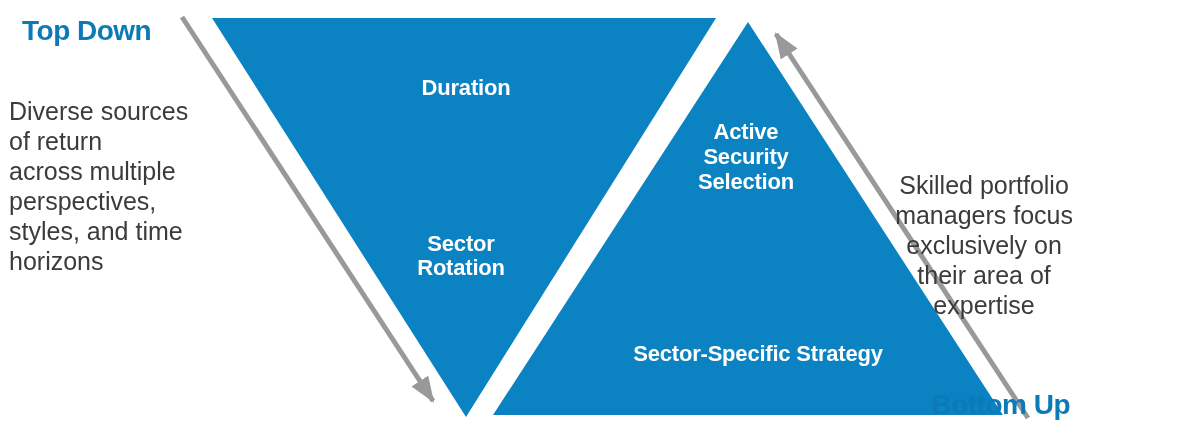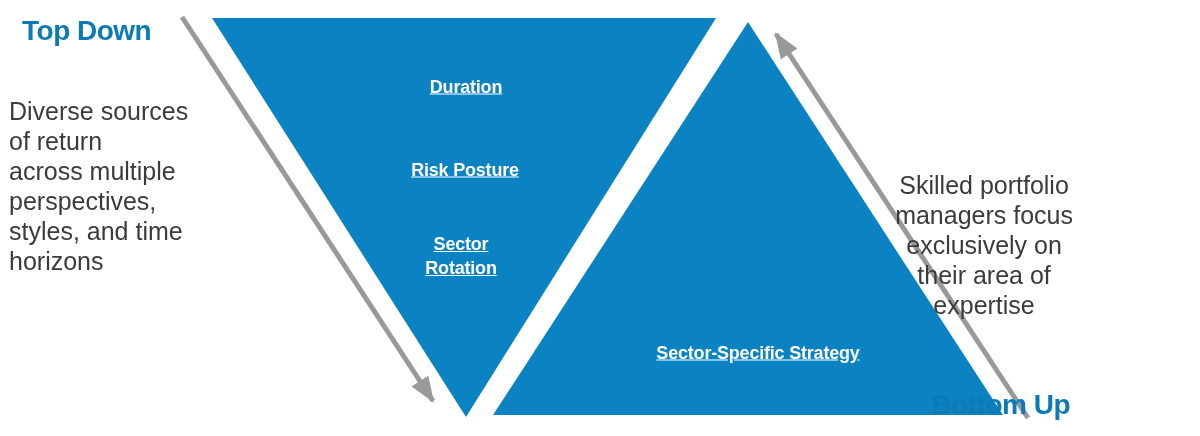--- a/index.html
+++ b/index.html
@@ -28,29 +28,28 @@
     color: var(--label-blue, #0d7ab8);
     white-space: pre-line;
   }
   .side-desc {
     font-size: 25px;
     line-height: 30px;
     color: var(--side-text-gray, #3b3b3d);
     white-space: pre-line;
   }
   .tri-label {
-    font-size: 18px;
+    font-size: 22px;
     font-weight: bold;
     line-height: 25px;
     letter-spacing: -0.2px;
     color: var(--triangle-text-white, #ffffff);
     white-space: pre-line;
     text-align: center;
     transform: translate(-50%, -50%);
-    text-decoration: underline;
   }
   #top-down-label   { left: 22px;  top: 15px; }
   #left-desc        { left: 9px;  top: 96px; }
   #right-desc       { right: 27px; top: 170px; text-align: center; }
   #bottom-up-label  { right: 30px; top: 389px; text-align: right; }
 
   #lbl-duration         { left: 466px; top: 87px;  }
   #lbl-risk-posture     { left: 465px; top: 170px; }
   #lbl-sector-rotation  { left: 461px; top: 256px; line-height: 24px; }
   #lbl-active-security  { left: 746px; top: 156px; }
@@ -90,22 +89,24 @@
   <div id="right-desc" class="abs side-desc">Skilled portfolio
 managers focus
 exclusively on
 their area of
 expertise</div>
 
   <div id="bottom-up-label" class="abs flow-label">Bottom Up</div>
 
   <div id="lbl-duration" class="abs tri-label">Duration</div>
 
-  <div id="lbl-risk-posture" class="abs tri-label">Risk Posture</div>
 
   <div id="lbl-sector-rotation" class="abs tri-label">Sector
 Rotation</div>
 
+  <div id="lbl-active-security" class="abs tri-label">Active
+Security
+Selection</div>
 
 
   <div id="lbl-sector-strategy" class="abs tri-label">Sector-Specific Strategy</div>
 
 </div>
 
 </body></html>

